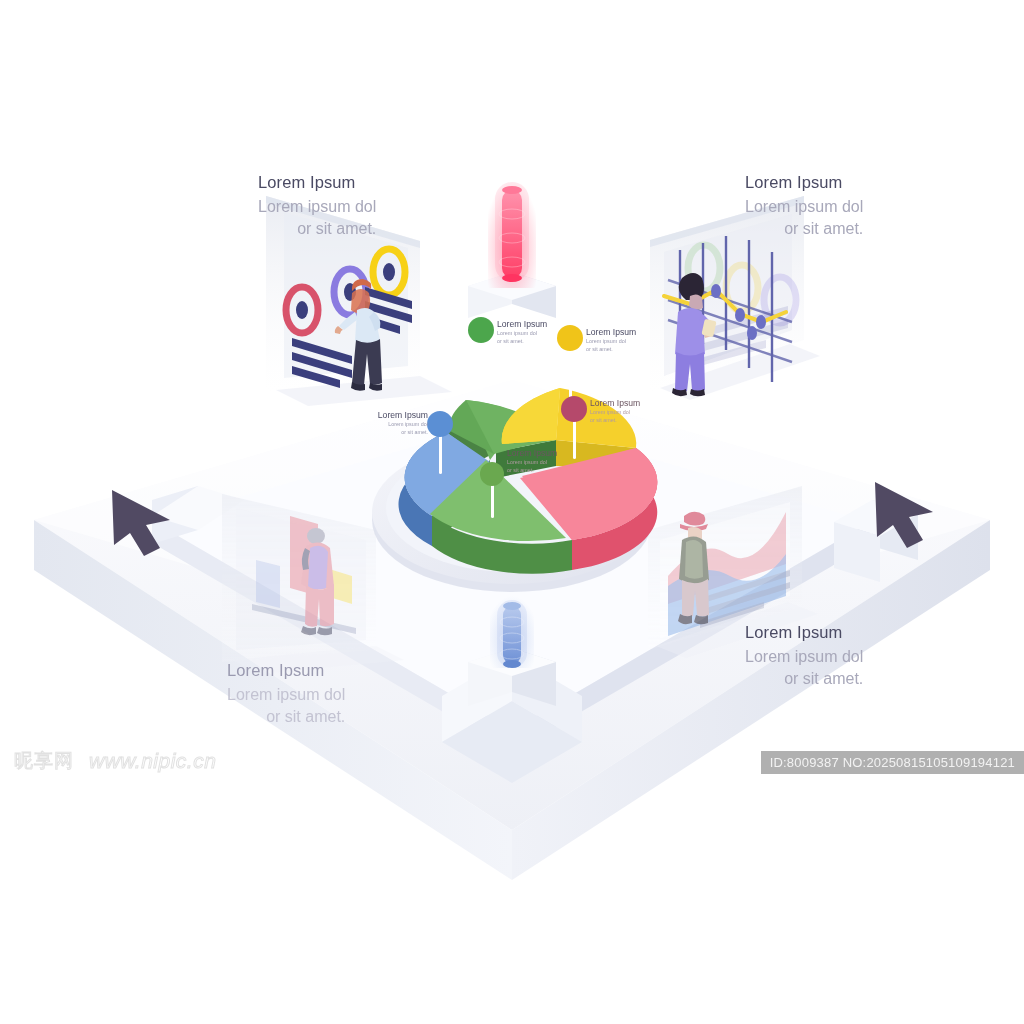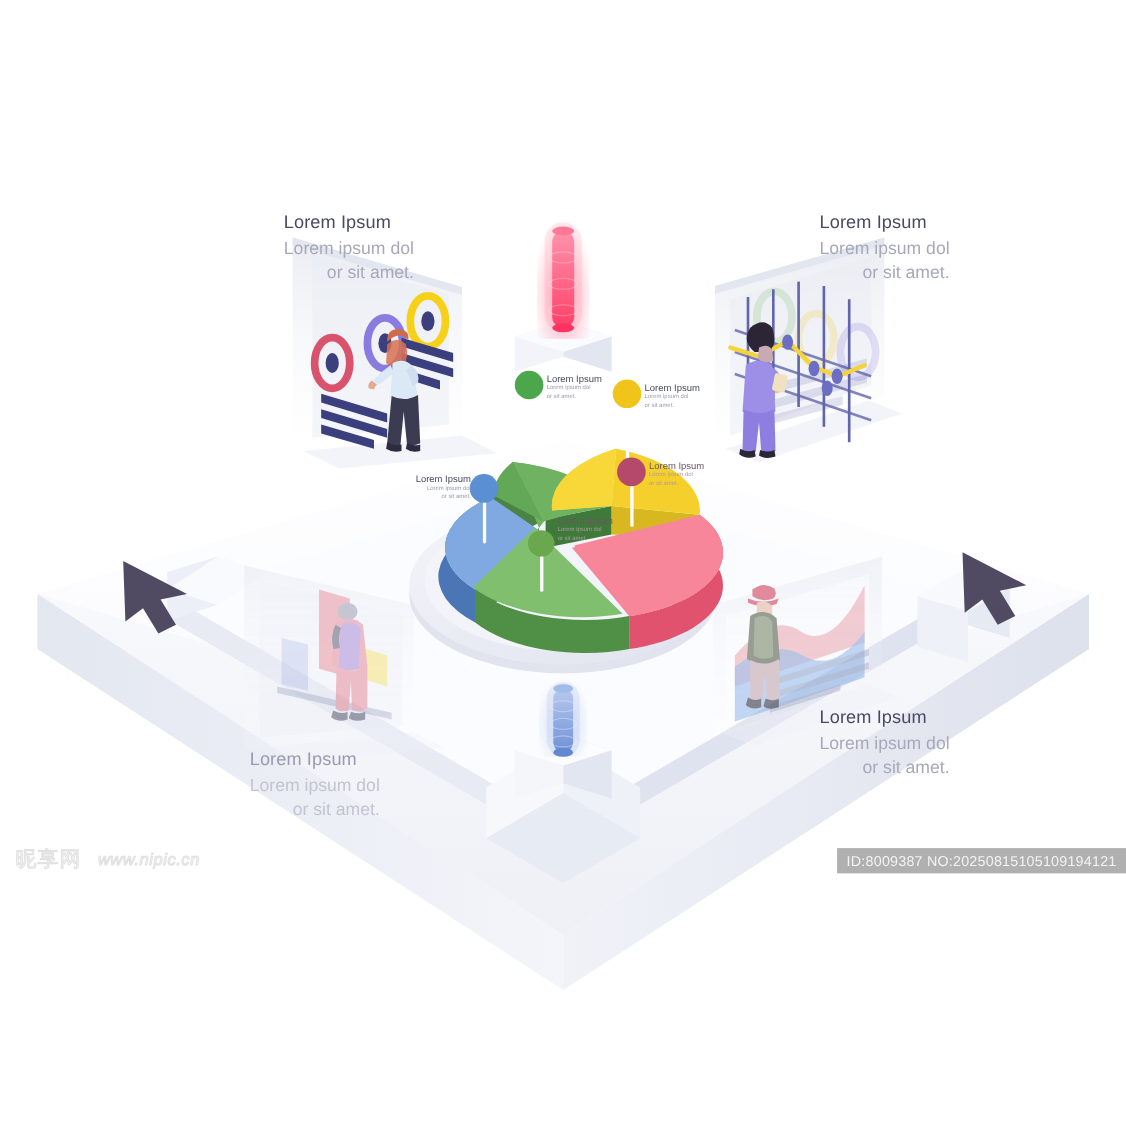--- a/index.html
+++ b/index.html
@@ -1,18 +1,18 @@
 <!DOCTYPE html>
 <html><head>
 <meta charset="utf-8">
 <style>
   html,body{margin:0;padding:0;background:#ffffff;}
   body{width:1024px;height:1024px;overflow:hidden;
        font-family:"Liberation Sans","DejaVu Sans",sans-serif;}
-  #stage{position:relative;width:1024px;height:788px;background:#ffffff;margin-top:20px;}
+  #stage{position:relative;width:1024px;height:788px;background:#ffffff;}
   svg.layer{position:absolute;left:0;top:0;width:1024px;height:1024px;}
 
   
   .callout{position:absolute;}
   .callout .hd{font-size:16.5px;color:#4a4a63;letter-spacing:.1px;
                white-space:nowrap;line-height:1.25;}
   .callout .sb{font-size:16px;color:#a8a8ba;line-height:1.42;margin-top:3px;
                white-space:pre-line;text-align:right;}
   .callout.faded .hd{color:#9a9ab0;}
   .callout.faded .sb{color:#c3c3d2;}
@@ -24,21 +24,21 @@
                margin-top:1px;}
   .pielabel.rt{text-align:right;}
   .pielabel.dim .t{color:#6b5560;}
   .pielabel.dim .s{color:#b09aa2;}
 
   
   #wm{position:absolute;left:14px;bottom:14px;display:flex;align-items:center;
       gap:15px;opacity:.55;}
   #wm .cjk{font-size:19px;color:#ffffff;-webkit-text-stroke:1px #c9c9c9;
            letter-spacing:1px;font-family:"DejaVu Sans",sans-serif;}
-  #wm .url{font-size:15px;color:#ffffff;-webkit-text-stroke:1px #c9c9c9;
+  #wm .url{font-size:21px;color:#ffffff;-webkit-text-stroke:1px #c9c9c9;
            letter-spacing:.5px;font-style:italic;}
   #idbadge{position:absolute;right:0px;bottom:14px;background:#b0b0b0;
            color:#f2f2f2;font-size:13px;padding:4px 9px;letter-spacing:.2px;
            white-space:nowrap;}
 </style>
 </head>
 <body>
 
 <div id="stage">
 

